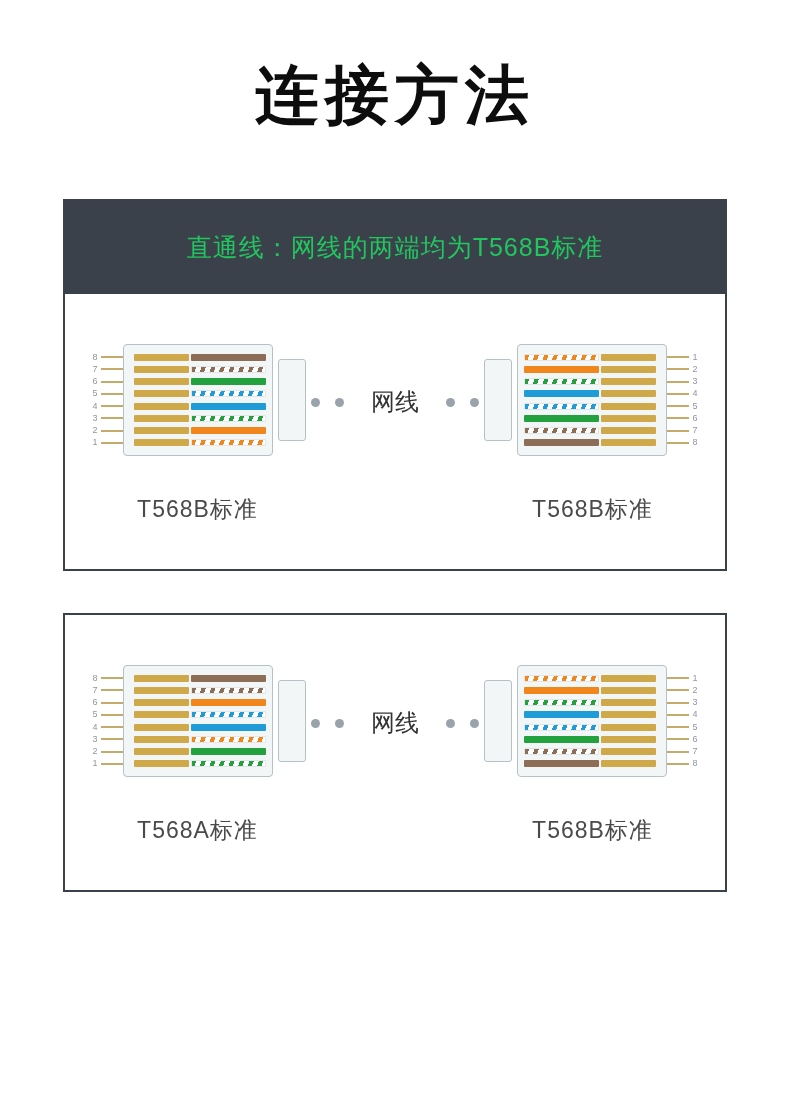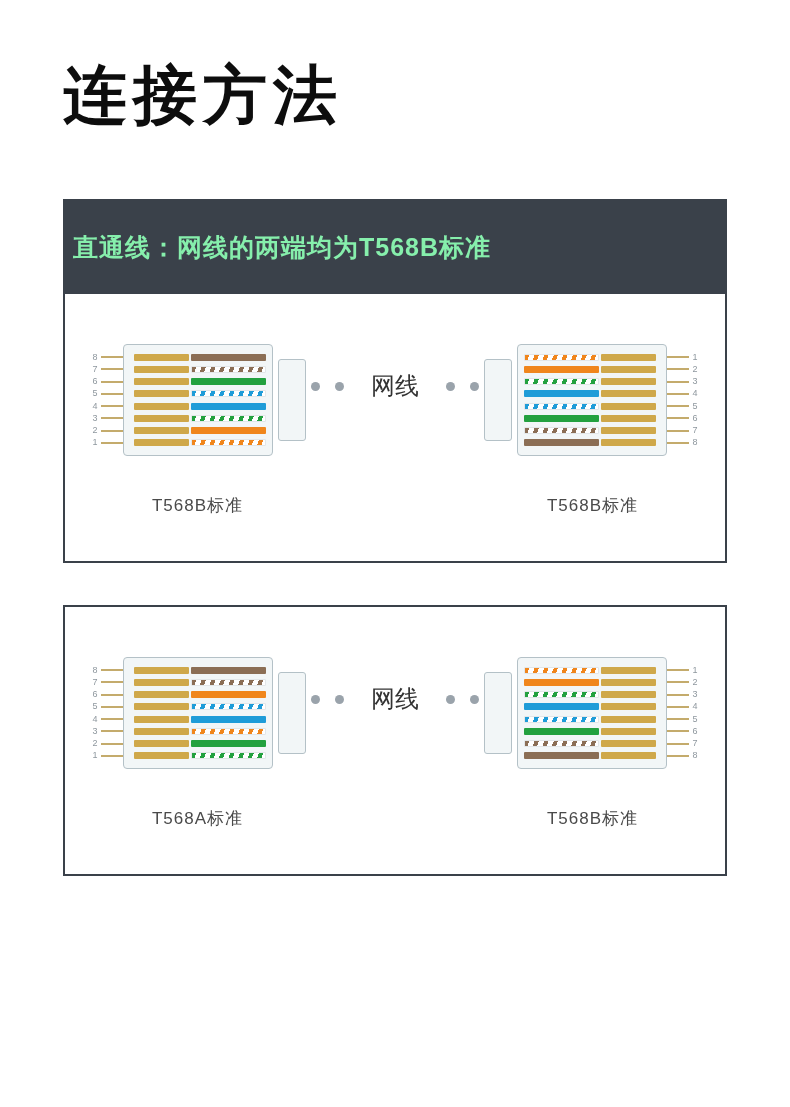--- a/index.html
+++ b/index.html
@@ -5,38 +5,39 @@
   * { margin:0; padding:0; box-sizing:border-box; }
   html,body { background:#ffffff; }
   body {
     width:790px; min-height:1107px;
     font-family:"Liberation Sans","DejaVu Sans",sans-serif;
     color:#222;
   }
   .page { width:790px; min-height:1107px; padding:52px 63px 60px; }
 
   .title {
+    text-align:center;
     font-size:64px;
     font-weight:900;
     color:#0d0d0d;
     letter-spacing:6px;
     margin-bottom:60px;
   }
 
   .panel {
     border:2px solid var(--header_bg);
     margin-bottom:42px;
     background:#fff;
   }
   .panel-header {
     background:var(--header_bg);
-    color:#86efac;
+    color:#22c55e;
     font-size:25px;
-    font-weight:700;
-    text-align:left;
+    font-weight:400;
+    text-align:center;
     padding:30px 8px;
     letter-spacing:1px;
   }
   .panel-body { padding:50px 24px 44px; }
 
   .diagram-row {
     display:flex;
     justify-content:space-between;
     align-items:flex-start;
   }
@@ -88,25 +89,25 @@
 
   .boot {
     width:28px; height:82px;
     background:#f2f6f7;
     border:1px solid #b4c1c7;
     border-radius:3px;
     margin-left:5px;
   }
   .connector.right .boot { margin-left:0; margin-right:5px; }
 
-  .cable-mid { display:flex; align-items:center; gap:15px; margin-top:26px;text-align:right; }
+  .cable-mid { display:flex; align-items:center; gap:15px; margin-top:42px;text-align:right; }
   .dot { width:9px; height:9px; border-radius:50%; background:#9aa3ab; }
   .cable-label { font-size:24px; color:#333; margin:0 12px; white-space:nowrap; }
 
-  .conn-label { margin-top:38px; font-size:17px; color:#4a4a4a; letter-spacing:1px; }
+  .conn-label { margin-top:38px; font-size:23px; color:#4a4a4a; letter-spacing:1px; }
 </style>
 </head>
 <body>
 
 <div class="page">
 
   <div class="title">连接方法</div>
 
   <div class="panel">
     <div class="panel-header">直通线：网线的两端均为T568B标准</div>

